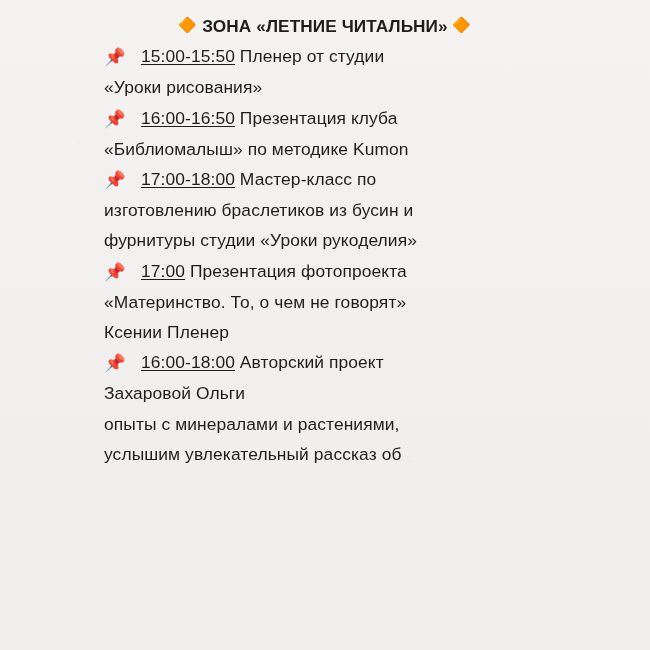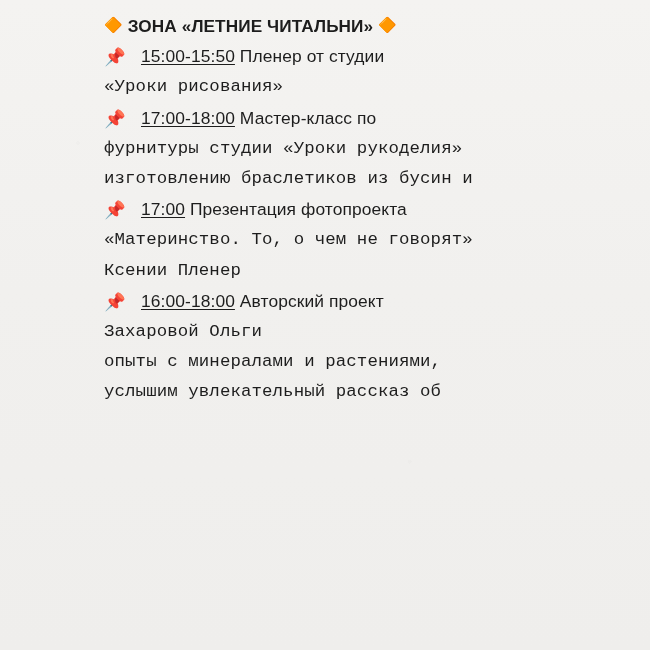--- a/index.html
+++ b/index.html
@@ -29,20 +29,21 @@
     color: #1d1d1d;
     font-size: 17.4px;
     line-height: 30.2px;
     letter-spacing: 0.1px;
   }
   .para {
     margin: 0;
     padding: 0;
   }
   .heading {
+    text-align: center;
     font-weight: bold;
     white-space: nowrap;
   }
   .heading .htext {
     font-weight: bold;
     font-size: 17.2px;
   }
   .emoji-diamond {
     color: #f0932b;
     font-size: 15px;
@@ -52,44 +53,48 @@
     display: inline-block;
     width: 17px;
     text-align: left;
     vertical-align: -1px;
   }
   .time {
     text-decoration: underline;
     text-underline-offset: 2px;
     margin-left: 20px;
   }
-  .line { display: block; font-family: Liberation Mono, monospace; }
+  .line { display: block; }
 </style>
 </head>
 <body>
 
 <div class="page">
   <div class="content">
 
     <div class="para heading">
       <span class="emoji-diamond">🔶</span>
       <span class="htext">ЗОНА «ЛЕТНИЕ ЧИТАЛЬНИ»</span>
       <span class="emoji-diamond">🔶</span>
     </div>
 
     <div class="para">
       <span class="pin">📌</span><span class="time">15:00-15:50</span><span> Пленер от студии</span>
       <span class="line">«Уроки рисования»</span>
     </div>
 
+    <div class="para">
+      <span class="pin">📌</span><span class="time">16:00-16:50</span><span> Презентация клуба</span>
+      <span class="line">«Библиомалыш» по методике Kumon</span>
+    </div>
 
     <div class="para">
       <span class="pin">📌</span><span class="time">17:00-18:00</span><span> Мастер-класс по</span>
+      <span class="line">изготовлению браслетиков из бусин и</span>
       <span class="line">фурнитуры студии «Уроки рукоделия»</span>
-      <span class="line">изготовлению браслетиков из бусин и</span>
     </div>
 
     <div class="para">
       <span class="pin">📌</span><span class="time">17:00</span><span> Презентация фотопроекта</span>
       <span class="line">«Материнство. То, о чем не говорят»</span>
       <span class="line">Ксении Пленер</span>
     </div>
 
     <div class="para">
       <span class="pin">📌</span><span class="time">16:00-18:00</span><span> Авторский проект</span>

